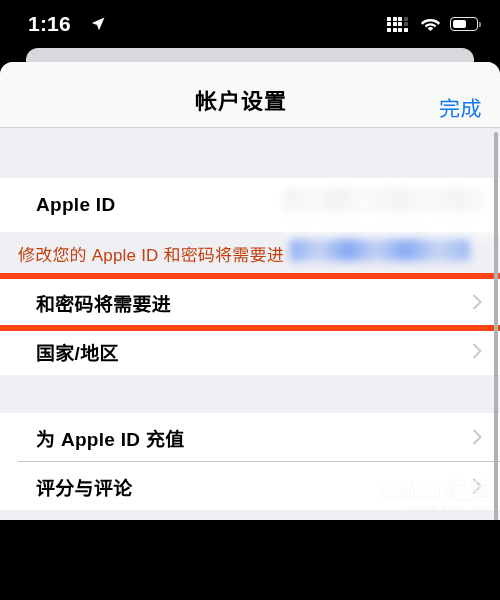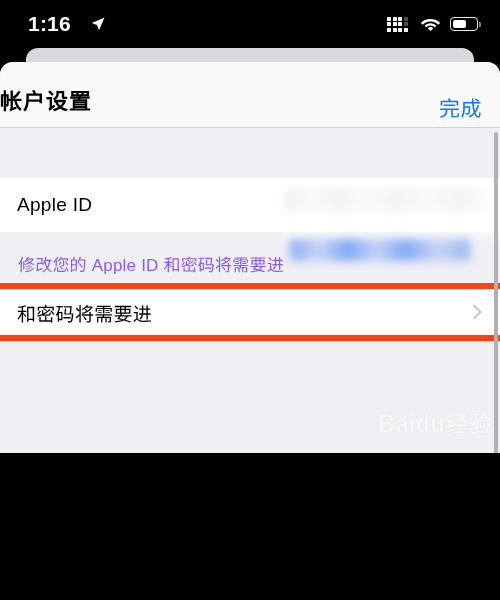--- a/index.html
+++ b/index.html
@@ -8,21 +8,21 @@
     padding: 0;
     background: #000000;
   }
   body {
     font-family: "Liberation Sans", "DejaVu Sans", sans-serif;
     -webkit-font-smoothing: antialiased;
   }
   .phone {
     position: relative;
     width: 500px;
-    height: 453px;
+    height: 520px;
     overflow: hidden;
     background: #000000;
   }
 
   
   .statusbar {
     position: absolute;
     left: 0; top: 0;
     width: 500px;
     height: 48px;
@@ -122,21 +122,21 @@
     position: relative;
     height: 66px;
     background: #f9f9f9;
     border-bottom: 1px solid #d2d2d6;
     box-sizing: border-box;
   }
   .nav-title {
     position: absolute;
     left: 0; right: 18px;
     top: 21px;
-    text-align: left;
+    text-align: center;
     font-size: 22px;
     font-weight: bold;
     color: #000000;
     letter-spacing: 1px;
   }
   .nav-done {
     position: absolute;
     right: 18px;
     top: 30px;
     font-size: 21px;
@@ -157,22 +157,23 @@
   .gap-bot   { height: 48px; }
 
   .group { background: #ffffff; }
 
   .row {
     position: relative;
     height: 48px;
     display: flex;
     align-items: center;
     background: #ffffff;
-    padding: 0 17px;
+    padding: 0 36px;
     box-sizing: border-box;
+    font-weight: bold;
   }
   .row-label {
     font-size: 19px;
     color: #000000;
     letter-spacing: 0.3px;
     white-space: nowrap;
   }
   .row-sep {
     height: 1px;
     background: #c8c7cc;
@@ -211,25 +212,24 @@
   
   .footer-note {
     position: relative;
     padding: 9px 18px 12px 18px;
     background: #efeff4;
     min-height: 34px;
     box-sizing: border-box;
   }
   .footer-text {
     font-size: 17px;
-    color: #8b5cf6;
+    color: #c2410c;
     letter-spacing: 0.2px;
     white-space: nowrap;
     overflow: hidden;
-    margin-top: 10px;
   }
   .blur-link {
     position: absolute;
     left: 290px;
     top: 7px;
     width: 180px;
     height: 22px;
     border-radius: 3px;
     background: linear-gradient(90deg,
         rgba(60,120,245,0.55) 0%,
@@ -372,24 +372,45 @@
 
       <div class="group highlight-wrap">
         <div class="row">
           <span class="row-label">和密码将需要进</span>
           <svg class="chevron" viewBox="0 0 9 15">
             <path d="M1 1 L7.5 7.5 L1 14" stroke="#c7c7cc" stroke-width="2" fill="none" stroke-linecap="round" stroke-linejoin="round"></path>
           </svg>
           <span class="highlight-box"></span>
         </div>
         <div class="row-sep"></div>
+        <div class="row">
+          <span class="row-label">国家/地区</span>
+          <svg class="chevron" viewBox="0 0 9 15">
+            <path d="M1 1 L7.5 7.5 L1 14" stroke="#c7c7cc" stroke-width="2" fill="none" stroke-linecap="round" stroke-linejoin="round"></path>
+          </svg>
+        </div>
       </div>
 
       <div class="gap gap-mid"></div>
 
+      <div class="group">
+        <div class="row">
+          <span class="row-label">为 Apple ID 充值</span>
+          <svg class="chevron" viewBox="0 0 9 15">
+            <path d="M1 1 L7.5 7.5 L1 14" stroke="#c7c7cc" stroke-width="2" fill="none" stroke-linecap="round" stroke-linejoin="round"></path>
+          </svg>
+        </div>
+        <div class="row-sep"></div>
+        <div class="row">
+          <span class="row-label">评分与评论</span>
+          <svg class="chevron" viewBox="0 0 9 15">
+            <path d="M1 1 L7.5 7.5 L1 14" stroke="#c7c7cc" stroke-width="2" fill="none" stroke-linecap="round" stroke-linejoin="round"></path>
+          </svg>
+        </div>
+      </div>
 
       <div class="gap gap-bot"></div>
 
     </div>
 
     <div class="scrollbar"></div>
 
   </div>
 
   <div class="watermark">

